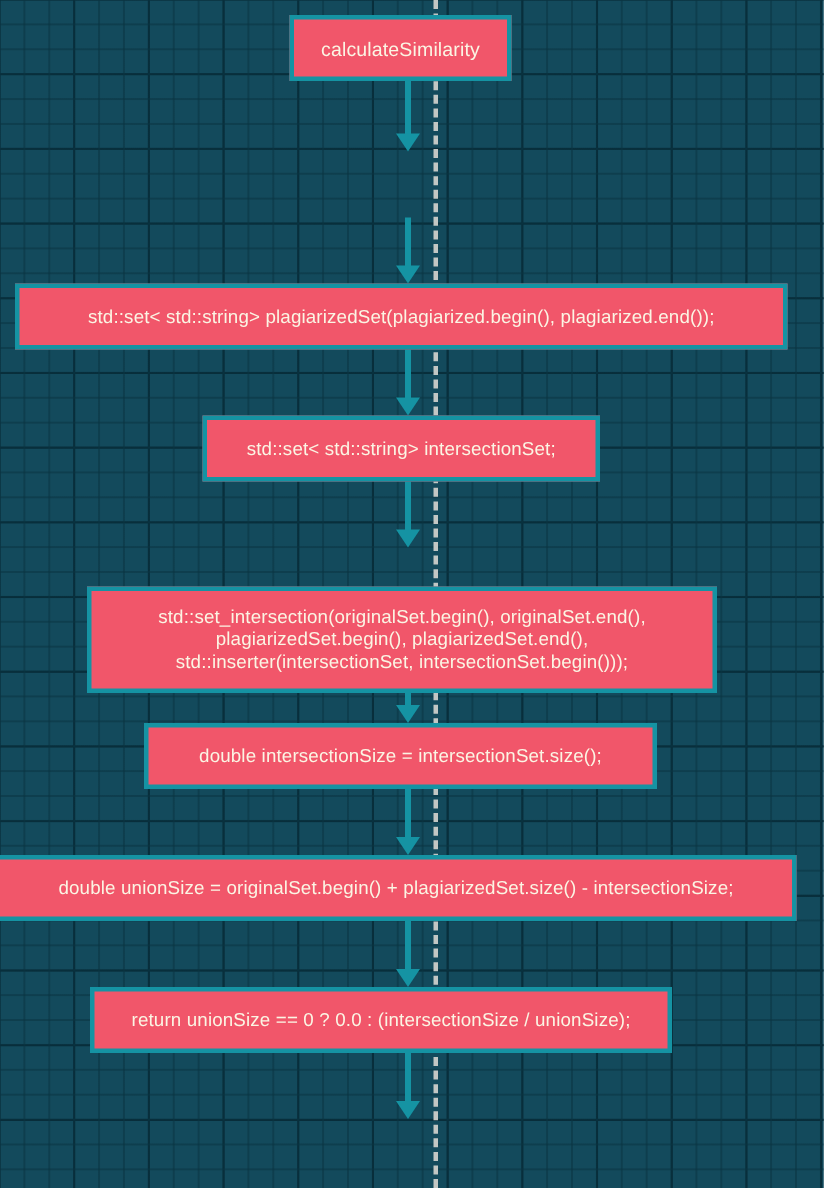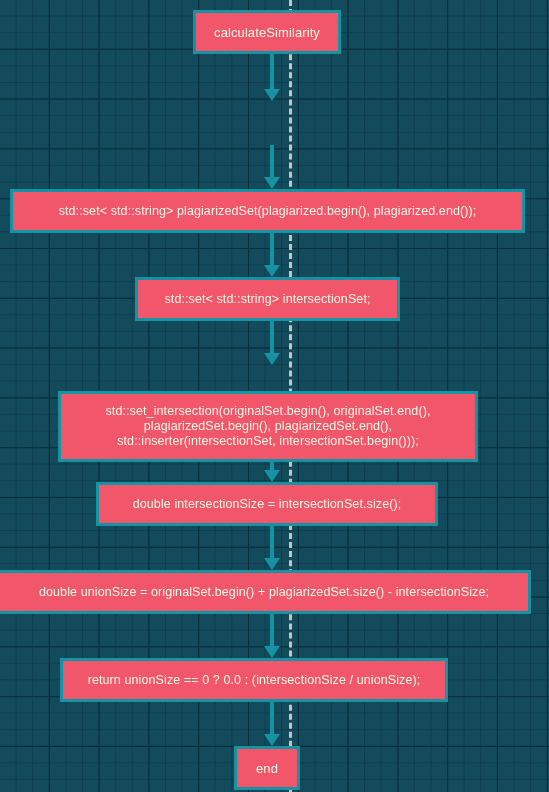--- a/index.html
+++ b/index.html
@@ -121,14 +121,13 @@
     </div>
     <div class="node start" style="left: 193px; top: 10px; width: 148px; height: 44px; background: rgb(241, 86, 106); border-color: rgb(21, 147, 163); color: rgb(251, 245, 228);"><span>calculateSimilarity</span></div>
     <div class="node statement" style="left: 10px; top: 189px; width: 515px; height: 44px; background: rgb(241, 86, 106); border-color: rgb(21, 147, 163); color: rgb(251, 245, 228);"><span>std::set&lt; std::string&gt; plagiarizedSet(plagiarized.begin(), plagiarized.end());</span></div>
     <div class="node statement" style="left: 135px; top: 277px; width: 265px; height: 44px; background: rgb(241, 86, 106); border-color: rgb(21, 147, 163); color: rgb(251, 245, 228);"><span>std::set&lt; std::string&gt; intersectionSet;</span></div>
     <div class="node statement" style="left: 58px; top: 365px; width: 420px; height: 71px; background: rgb(241, 86, 106); border-color: rgb(21, 147, 163); color: rgb(251, 245, 228); margin-top: 26px;"><span>std::set_intersection(originalSet.begin(), originalSet.end(),
 plagiarizedSet.begin(), plagiarizedSet.end(),
 std::inserter(intersectionSet, intersectionSet.begin()));</span></div>
     <div class="node statement" style="left: 96px; top: 482px; width: 342px; height: 44px; background: rgb(241, 86, 106); border-color: rgb(21, 147, 163); color: rgb(251, 245, 228);"><span>double intersectionSize = intersectionSet.size();</span></div>
     <div class="node statement" style="left: -3px; top: 570px; width: 534px; height: 44px; background: rgb(241, 86, 106); border-color: rgb(21, 147, 163); color: rgb(251, 245, 228);"><span>double unionSize = originalSet.begin() + plagiarizedSet.size() - intersectionSize;</span></div>
     <div class="node statement" style="left: 60px; top: 658px; width: 388px; height: 44px; background: rgb(241, 86, 106); border-color: rgb(21, 147, 163); color: rgb(251, 245, 228);"><span>return unionSize == 0 ? 0.0 : (intersectionSize / unionSize);</span></div>
-    <div class="node end" style="left: 234px; top: 746px; width: 66px; height: 44px; background: rgb(241, 86, 106); border-color: rgb(21, 147, 163); color: rgb(251, 245, 228);"><span>end</span></div>
   </div>
 
 </body></html>

